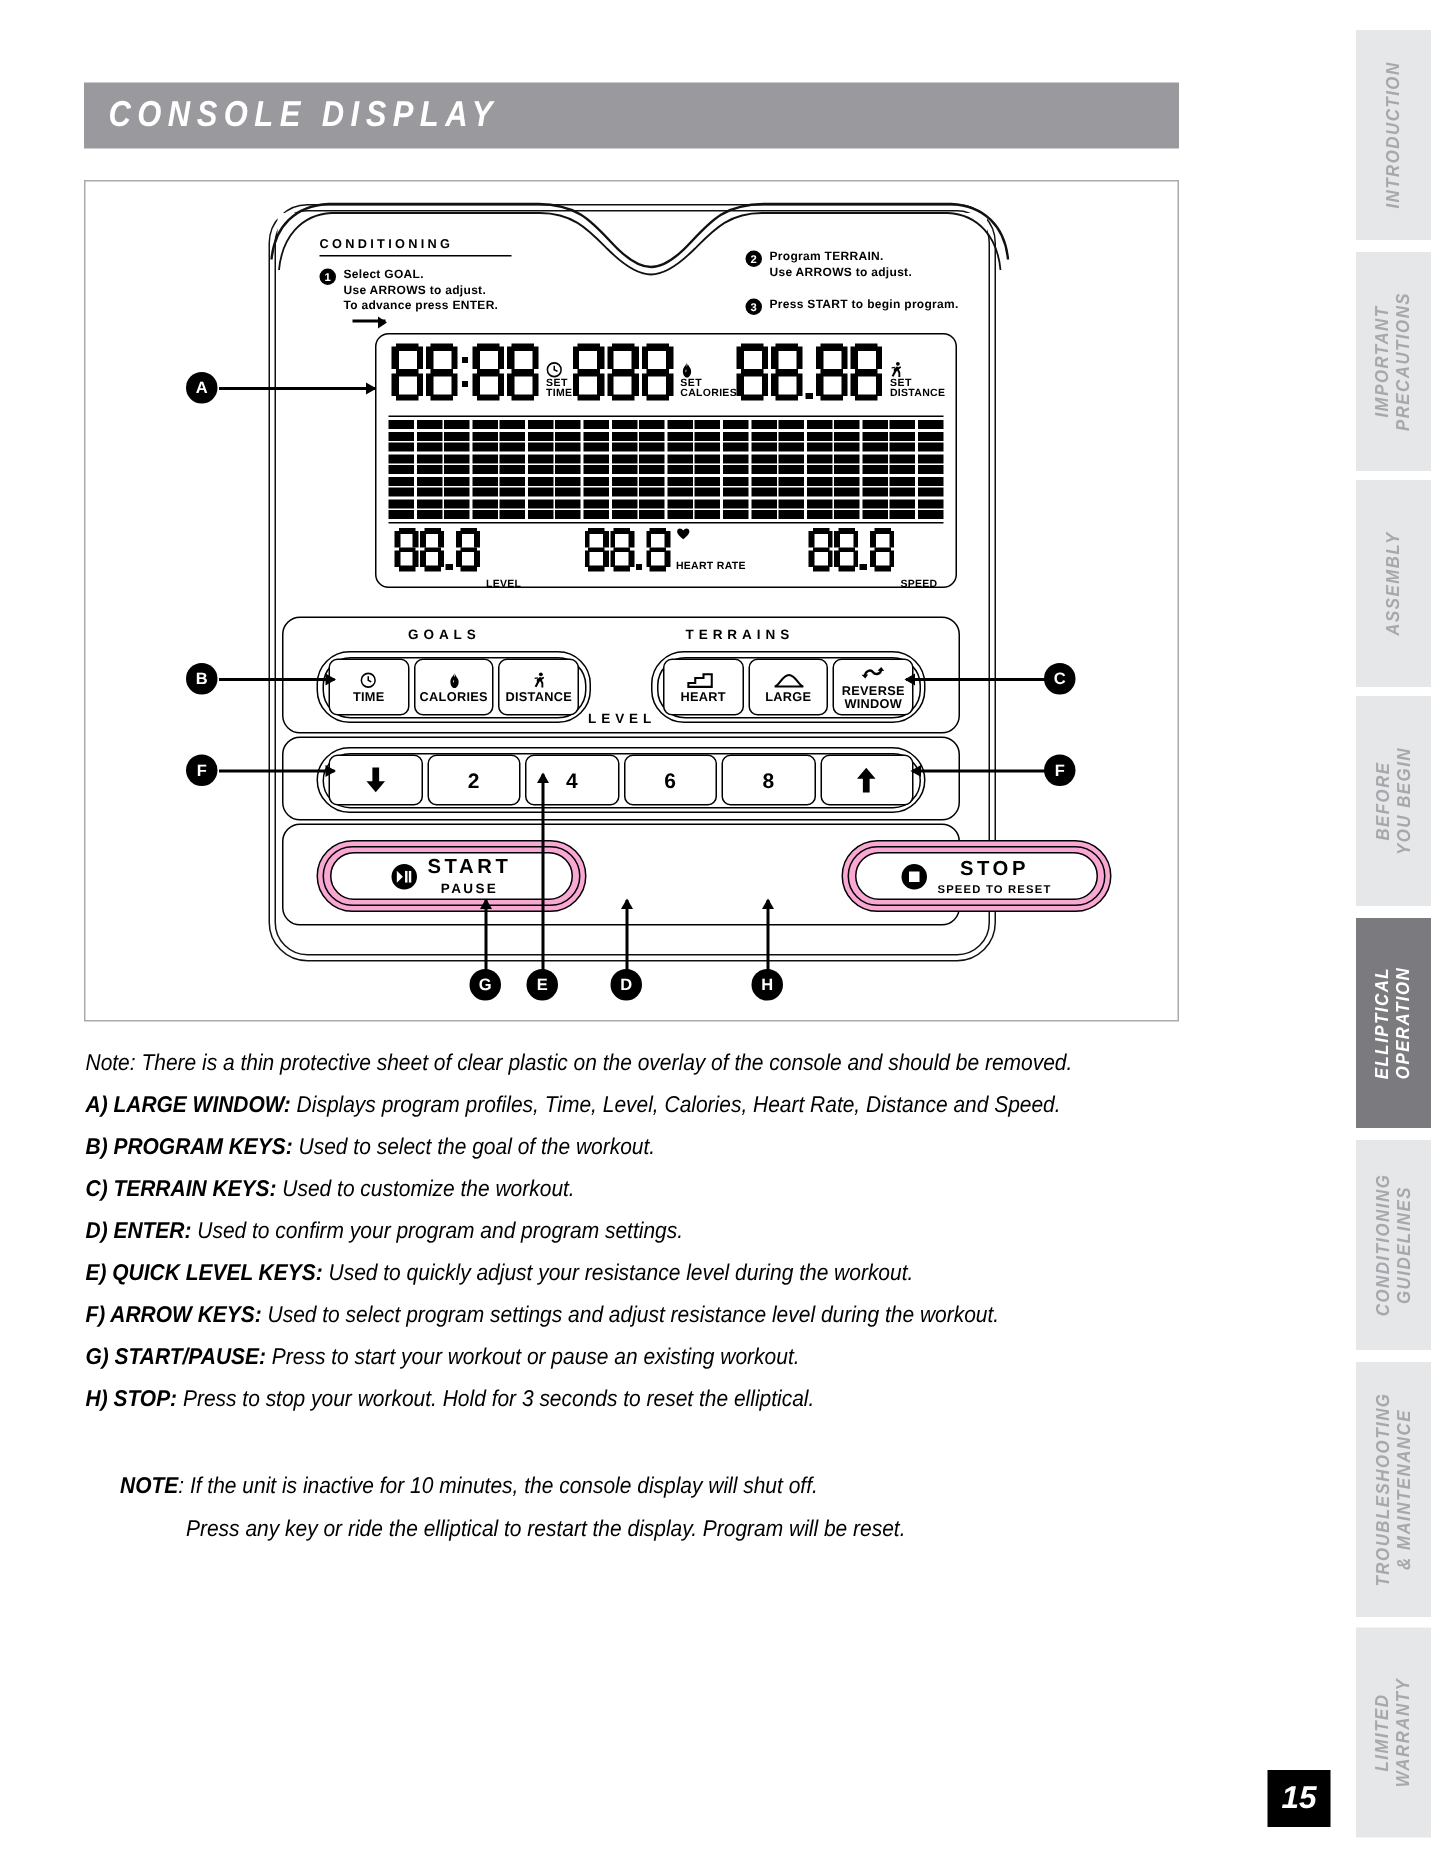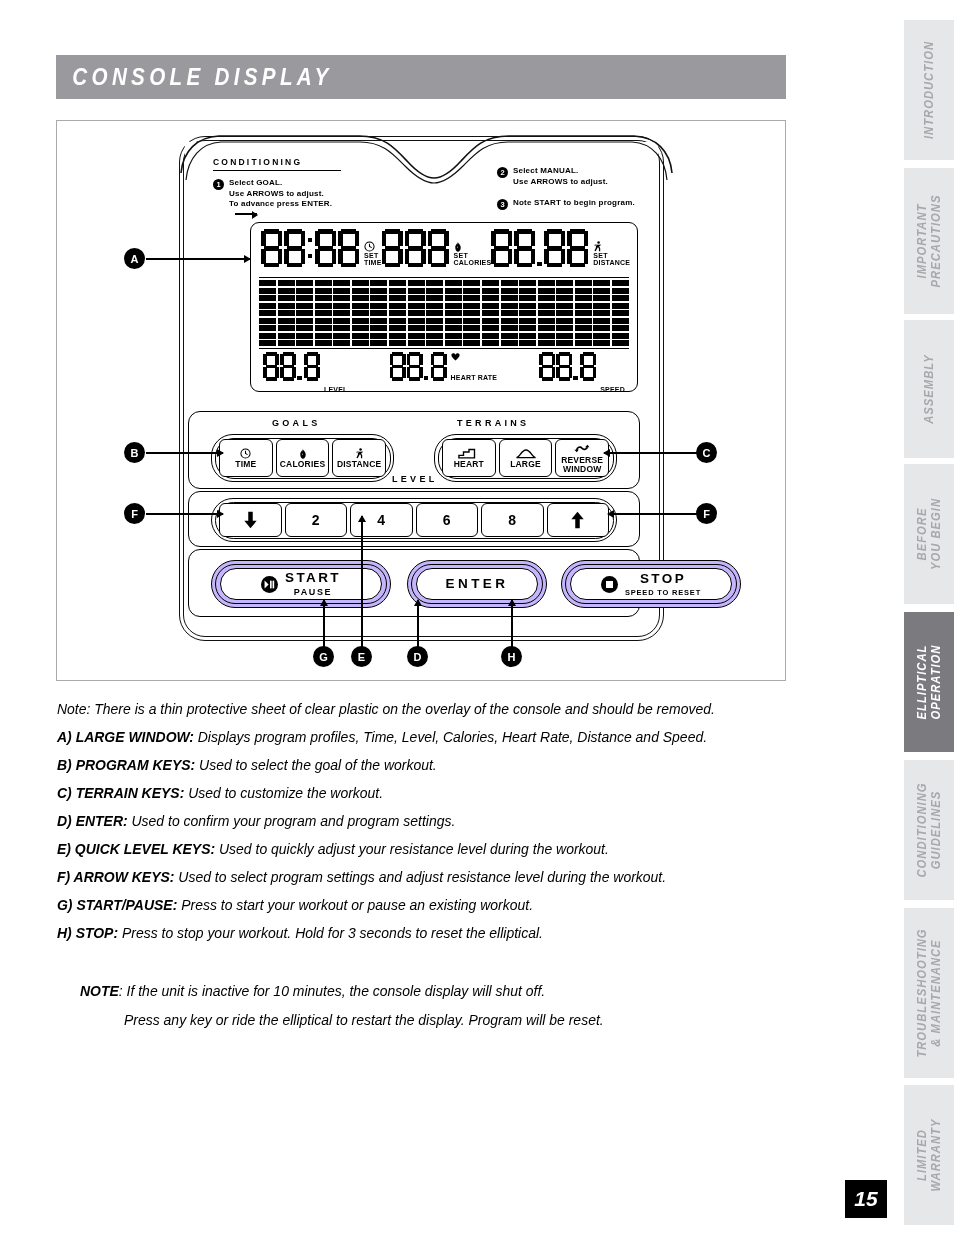--- a/index.html
+++ b/index.html
@@ -141,21 +141,21 @@
     display:flex; flex-direction:column; align-items:center; justify-content:center;
   }
   .key .kic{ font-size:12px; line-height:12px; height:13px; display:flex; align-items:center;}
   .key .klbl{ font-size:8.5px; font-weight:bold; letter-spacing:.2px; line-height:9.5px; text-align:center;}
 
   
   .lvkey .num2{ font-size:14px; font-weight:bold;}
 
   
   .abtn{
-    position:absolute; border:1.6px solid #000; border-radius:24px; background:#c4b5fd;
+    position:absolute; border:1.6px solid #000; border-radius:24px; background:#f9a8d4;
     display:flex; align-items:center; justify-content:center;
   }
   .abtn:before{
     content:""; position:absolute; left:3px; top:3px; right:3px; bottom:3px;
     border:1.3px solid #000; border-radius:21px;
   }
   .abtn-inner{
     position:absolute; left:8px; top:7px; right:8px; bottom:7px;
     border:1.5px solid #000; border-radius:20px; background:#fff;
     display:flex; align-items:center; justify-content:center; gap:7px;
@@ -247,28 +247,28 @@
       <div>Use ARROWS to adjust.</div>
       <div><span>To advance press ENTER.</span><span class="arrow-r"></span></div>
     </div>
   </div>
 </div>
 
 <div class="instr-right">
   <div class="step" style="margin-top:0;">
     <div class="num">2</div>
     <div class="step-lines">
-      <div>Select MANUAL.</div>
+      <div>Program TERRAIN.</div>
       <div>Use ARROWS to adjust.</div>
     </div>
   </div>
   <div class="step" style="margin-top:11px;">
     <div class="num">3</div>
     <div class="step-lines">
-      <div>Note START to begin program.</div>
+      <div>Press START to begin program.</div>
     </div>
   </div>
 </div>
 
 <div class="lcd">
 
   <div class="lcd-row lcd-top">
 
     <div class="seg-group">
       <div class="digits">
@@ -850,27 +850,20 @@
             <rect x="9.4" y="0.7" width="1.8" height="8.6" fill="#fff"></rect>
           </svg>
       </span>
       <span class="stack">
         <span class="big">START</span>
         <span class="sub">PAUSE</span>
       </span>
     </div>
   </div>
 
-  <div class="abtn" style="left:218px; top:10px; width:140px; height:48px;">
-    <div class="abtn-inner">
-      <span class="stack">
-        <span class="big" style="letter-spacing:3.4px;">ENTER</span>
-      </span>
-    </div>
-  </div>
 
   <div class="abtn" style="left:372px; top:10px; width:180px; height:48px;">
     <div class="abtn-inner">
       <span class="circ">
           <span class="sqr"></span>
         </span>
       <span class="stack">
         <span class="big">STOP</span>
         <span class="sub tiny">SPEED TO RESET</span>
       </span>

